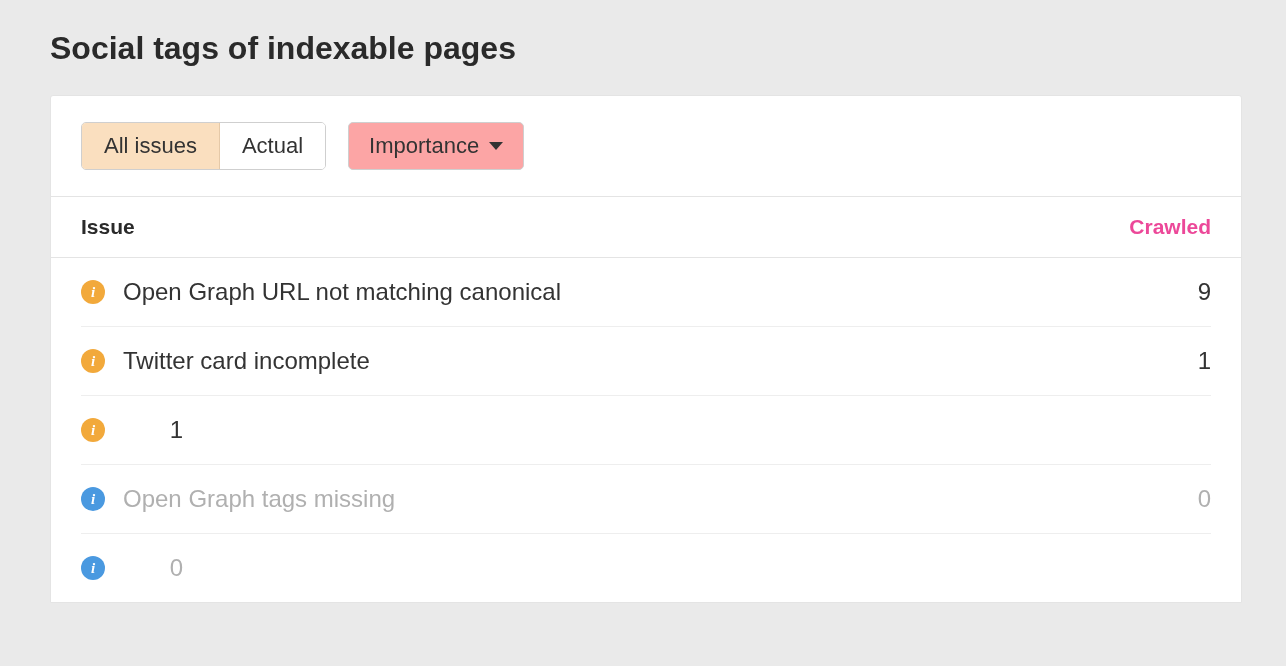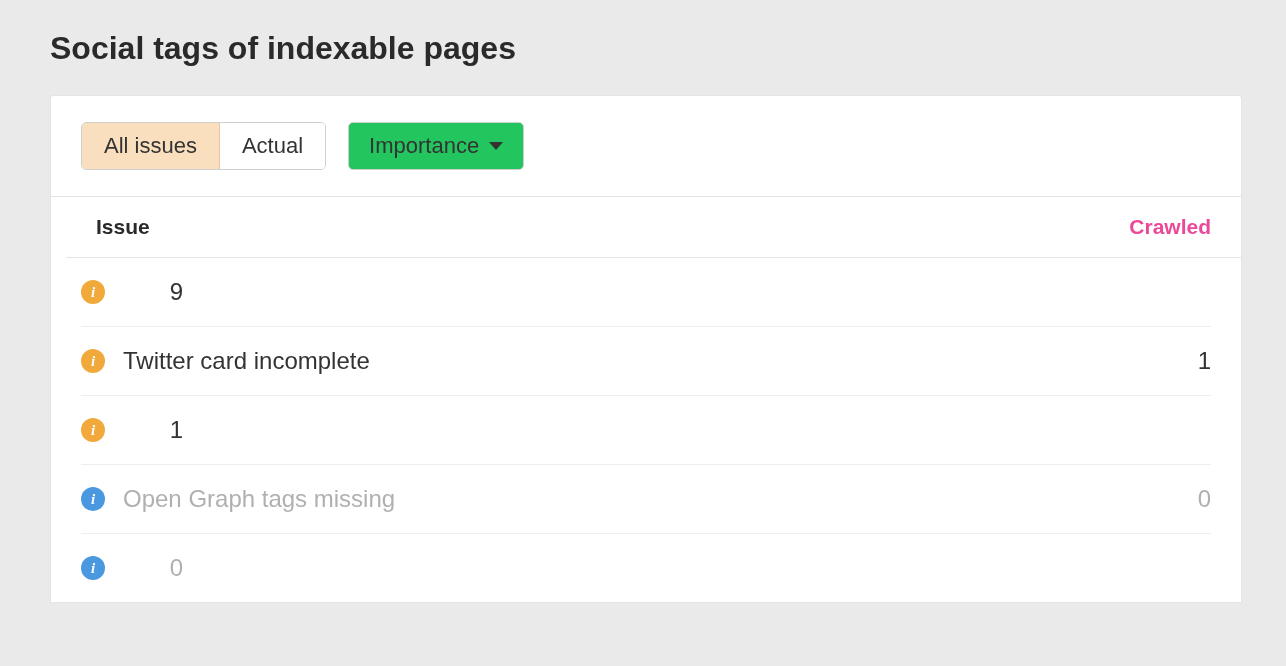--- a/index.html
+++ b/index.html
@@ -61,38 +61,37 @@
     }
     .dropdown {
       display: inline-flex;
       align-items: center;
       height: 48px;
       padding: 0 20px;
       border: 1px solid #cfcfcf;
       border-radius: 5px;
       font-size: 22px;
       color: #333;
-      background: #22c55e;
+      background: #fca5a5;
       cursor: pointer;
       gap: 10px;
     }
     .dropdown .caret {
       width: 0;
       height: 0;
       border-left: 7px solid transparent;
       border-right: 7px solid transparent;
       border-top: 8px solid #333;
       display: inline-block;
     }
     .table-header {
       display: flex;
       align-items: center;
       padding: 18px 30px;
       border-bottom: 1px solid #e4e4e4;
-      margin-left: 15px;
     }
     .table-header .col-issue {
       font-size: 21px;
       font-weight: 700;
       color: #2a2a2a;
       flex: 1;
     }
     .table-header .col-crawled {
       font-size: 21px;
       font-weight: 700;
@@ -171,20 +170,21 @@
     </div>
 
     <div class="table-header">
       <div class="col-issue">Issue</div>
       <div class="col-crawled">Crawled</div>
     </div>
 
     <div class="rows">
       <div class="row">
         <span class="status-icon warning">i</span>
+        <span class="row-label">Open Graph URL not matching canonical</span>
         <span class="row-count">9</span>
       </div>
       <div class="row">
         <span class="status-icon warning">i</span>
         <span class="row-label">Twitter card incomplete</span>
         <span class="row-count">1</span>
       </div>
       <div class="row">
         <span class="status-icon warning">i</span>
         <span class="row-count">1</span>

